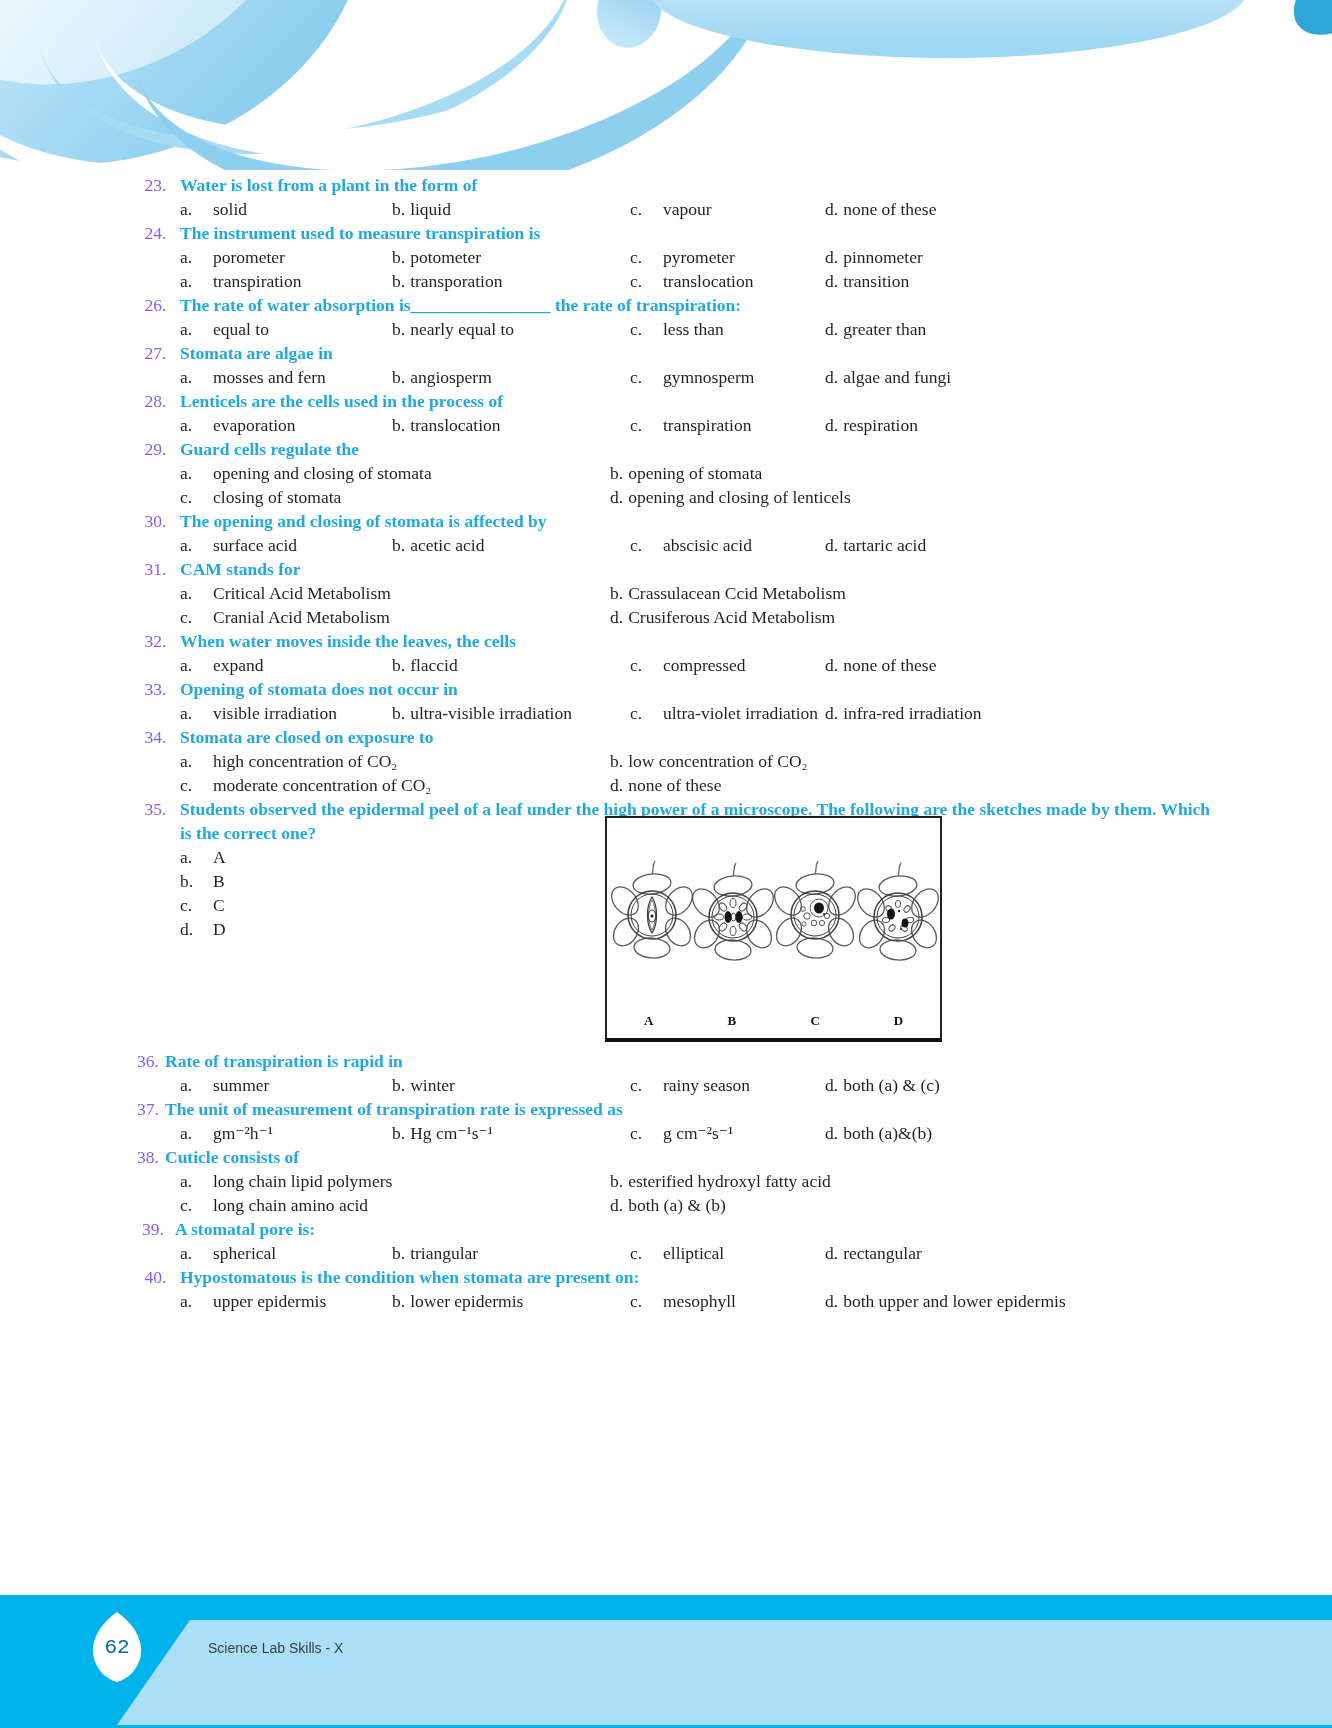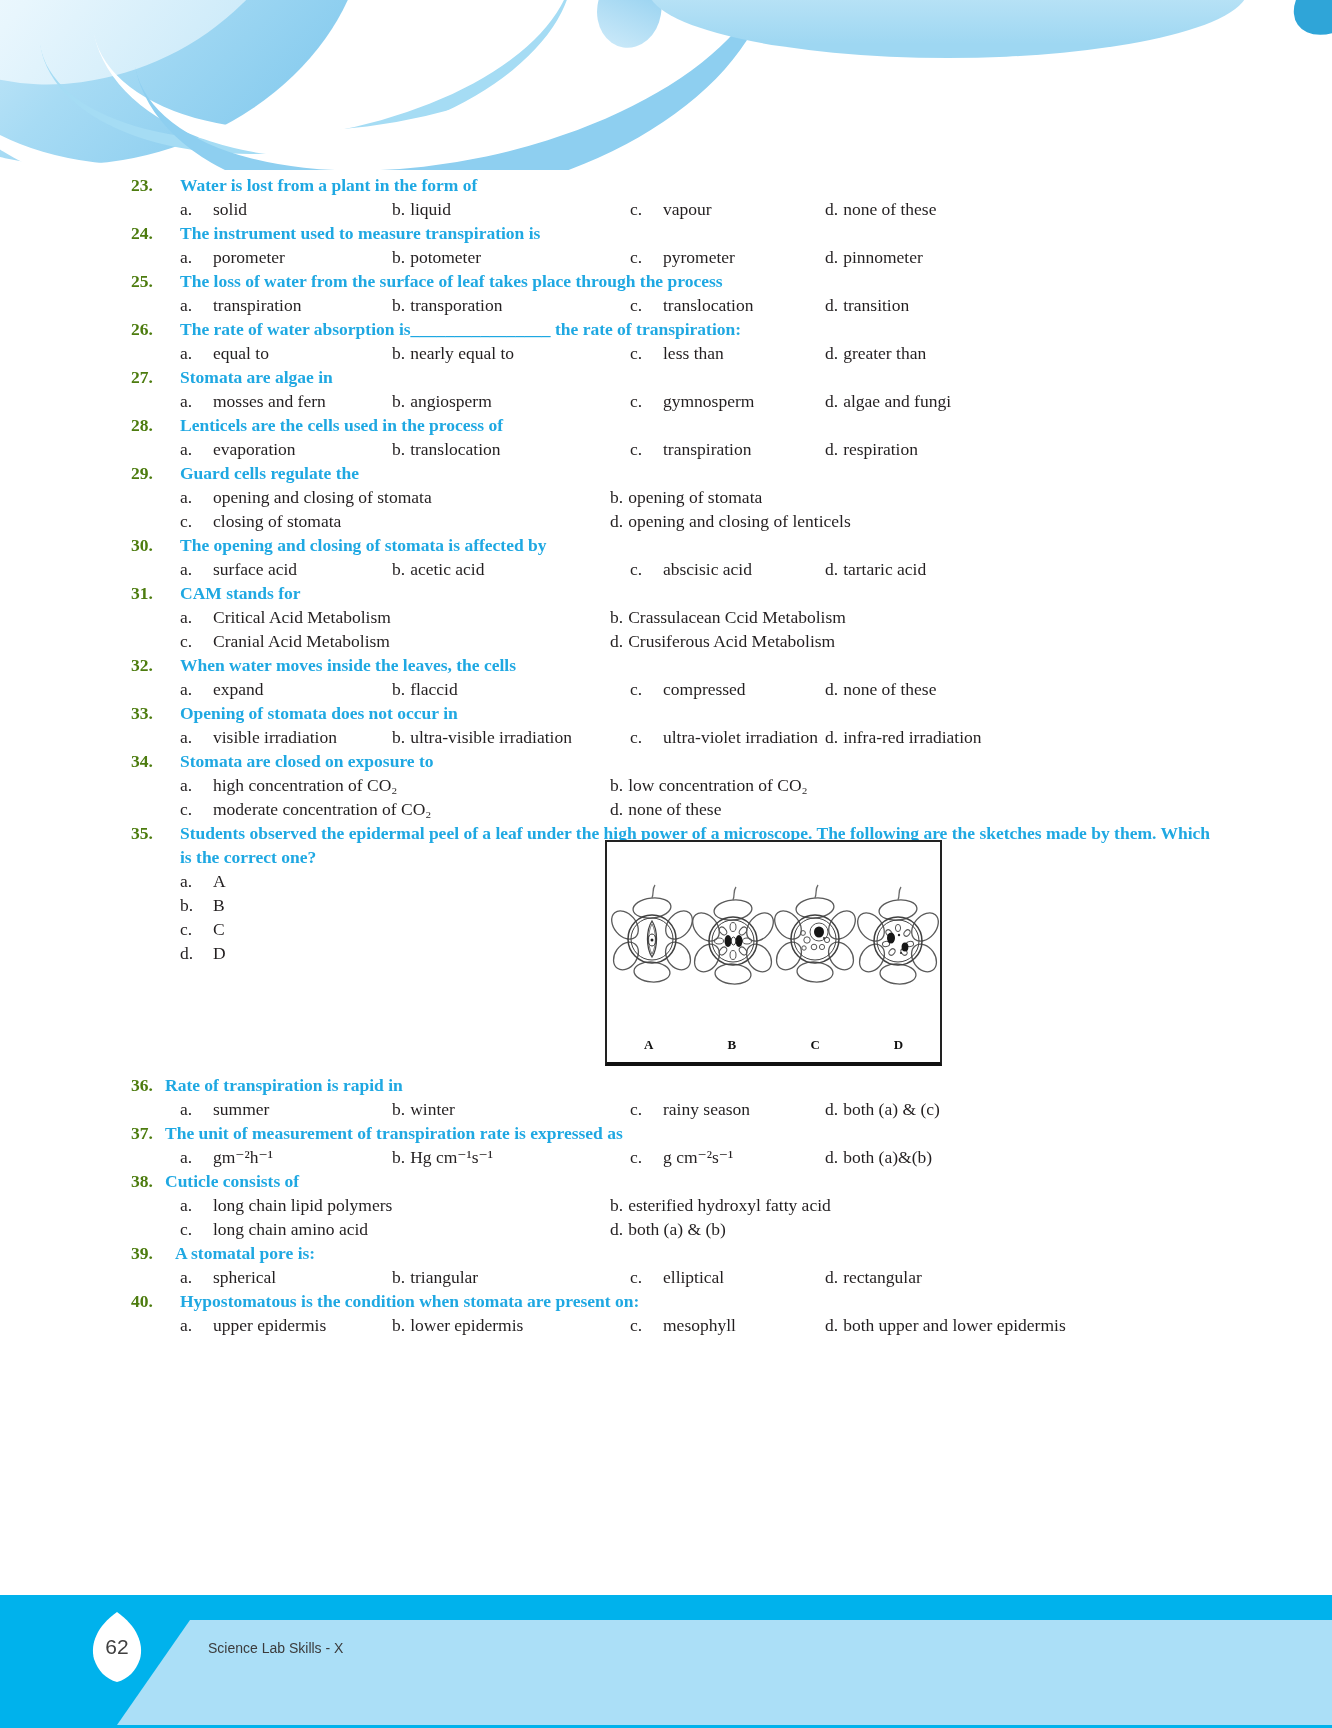--- a/index.html
+++ b/index.html
@@ -24,21 +24,21 @@
   .hs-petal{left:598px;top:-38px;width:64px;height:86px;border-radius:50% 50% 50% 50%/56% 56% 44% 44%;
       transform:rotate(9deg);background:linear-gradient(195deg,#83c9ed,#cdeaf9);}
   .hs-blob-right{left:648px;top:-80px;width:600px;height:138px;border-radius:50%;
       background:linear-gradient(180deg,#e2f4fc 0%,#9ed7f2 90%);}
   .hs-corner{left:1290px;top:-30px;width:86px;height:60px;border-radius:50%;transform:rotate(-35deg);background:#2fa5d8;}
 
   
   .content{position:absolute;left:0;top:173px;width:1332px;}
   .q{position:relative;font-size:17.5px;line-height:24px;}
   .qh{display:flex;padding-left:131px;}
-  .qn{flex:none;display:inline-block;width:49px;font-weight:bold;color:#4d7c0f;}
+  .qn{flex:none;display:inline-block;width:49px;font-weight:normal;color:#8b5cf6;text-align:center;}
   .q.tight .qn{width:34px;}
   .q.mid .qn{width:44px;}
   .qt{font-weight:bold;color:#1fa8e2;}
   .orow{position:relative;height:24px;}
   .cell{position:absolute;top:0;white-space:nowrap;}
   .ca{left:180px;} .cb{left:392px;} .cc{left:610px;margin-left:20px;} .cd{left:825px;} .cb2{left:610px;}
   .om{font-style:normal;}
   .ca > .om,.cc > .om,.lrow .om{display:inline-block;width:33px;}
   .cb > .om,.cd > .om,.cb2 > .om{margin-right:5px;}
   .ot{font-weight:normal;font-style:normal;}
@@ -52,21 +52,21 @@
   .sketches{position:absolute;left:0;top:2px;}
   .figlabels{position:absolute;left:0;right:0;bottom:5px;display:flex;}
   .figlabels span{flex:1;text-align:center;font-weight:bold;font-size:13px;color:#111;}
 
   
   .f-band{position:absolute;left:0;top:1595px;width:1332px;height:133px;background:#00b2ec;}
   .f-light{position:absolute;left:0;top:1620px;width:1332px;height:105px;background:#abdff7;
       clip-path:polygon(190px 0,1332px 0,1332px 105px,117px 105px);}
   .f-leaf{position:absolute;left:86px;top:1612px;width:62px;height:70px;}
   .f-num{position:absolute;left:86px;top:1612px;width:62px;height:70px;display:flex;align-items:center;justify-content:center;
-      font-family:Liberation Sans, sans-serif;font-size:21px;color:#404040;}
+      font-family:Liberation Mono, monospace;font-size:21px;color:#0369a1;}
   .f-title{position:absolute;left:208px;top:1636px;font-family:"Liberation Sans","DejaVu Sans",sans-serif;
       font-size:14px;line-height:24px;color:#3b3b3c;}
 </style>
 </head>
 <body>
 
 <div class="page">
 
   <div class="hdr">
     <div class="hs hs-blob-left"></div>
@@ -102,24 +102,20 @@
         </div>
       <div class="orow">
         <span class="cell ca"><i class="om">a.</i><b class="ot">porometer</b></span>
         <span class="cell cb"><i class="om">b.</i><b class="ot">potometer</b></span>
         <span class="cell cc"><i class="om">c.</i><b class="ot">pyrometer</b></span>
         <span class="cell cd"><i class="om">d.</i><b class="ot">pinnometer</b></span>
       </div>
     </div>
 
     <div class="q">
-      <div class="qh">
-          <span class="qn">25.</span>
-          <span class="qt">The loss of water from the surface of leaf takes place through the process</span>
-        </div>
       <div class="orow">
         <span class="cell ca"><i class="om">a.</i><b class="ot">transpiration</b></span>
         <span class="cell cb"><i class="om">b.</i><b class="ot">transporation</b></span>
         <span class="cell cc"><i class="om">c.</i><b class="ot">translocation</b></span>
         <span class="cell cd"><i class="om">d.</i><b class="ot">transition</b></span>
       </div>
     </div>
 
     <div class="q">
       <div class="qh">

